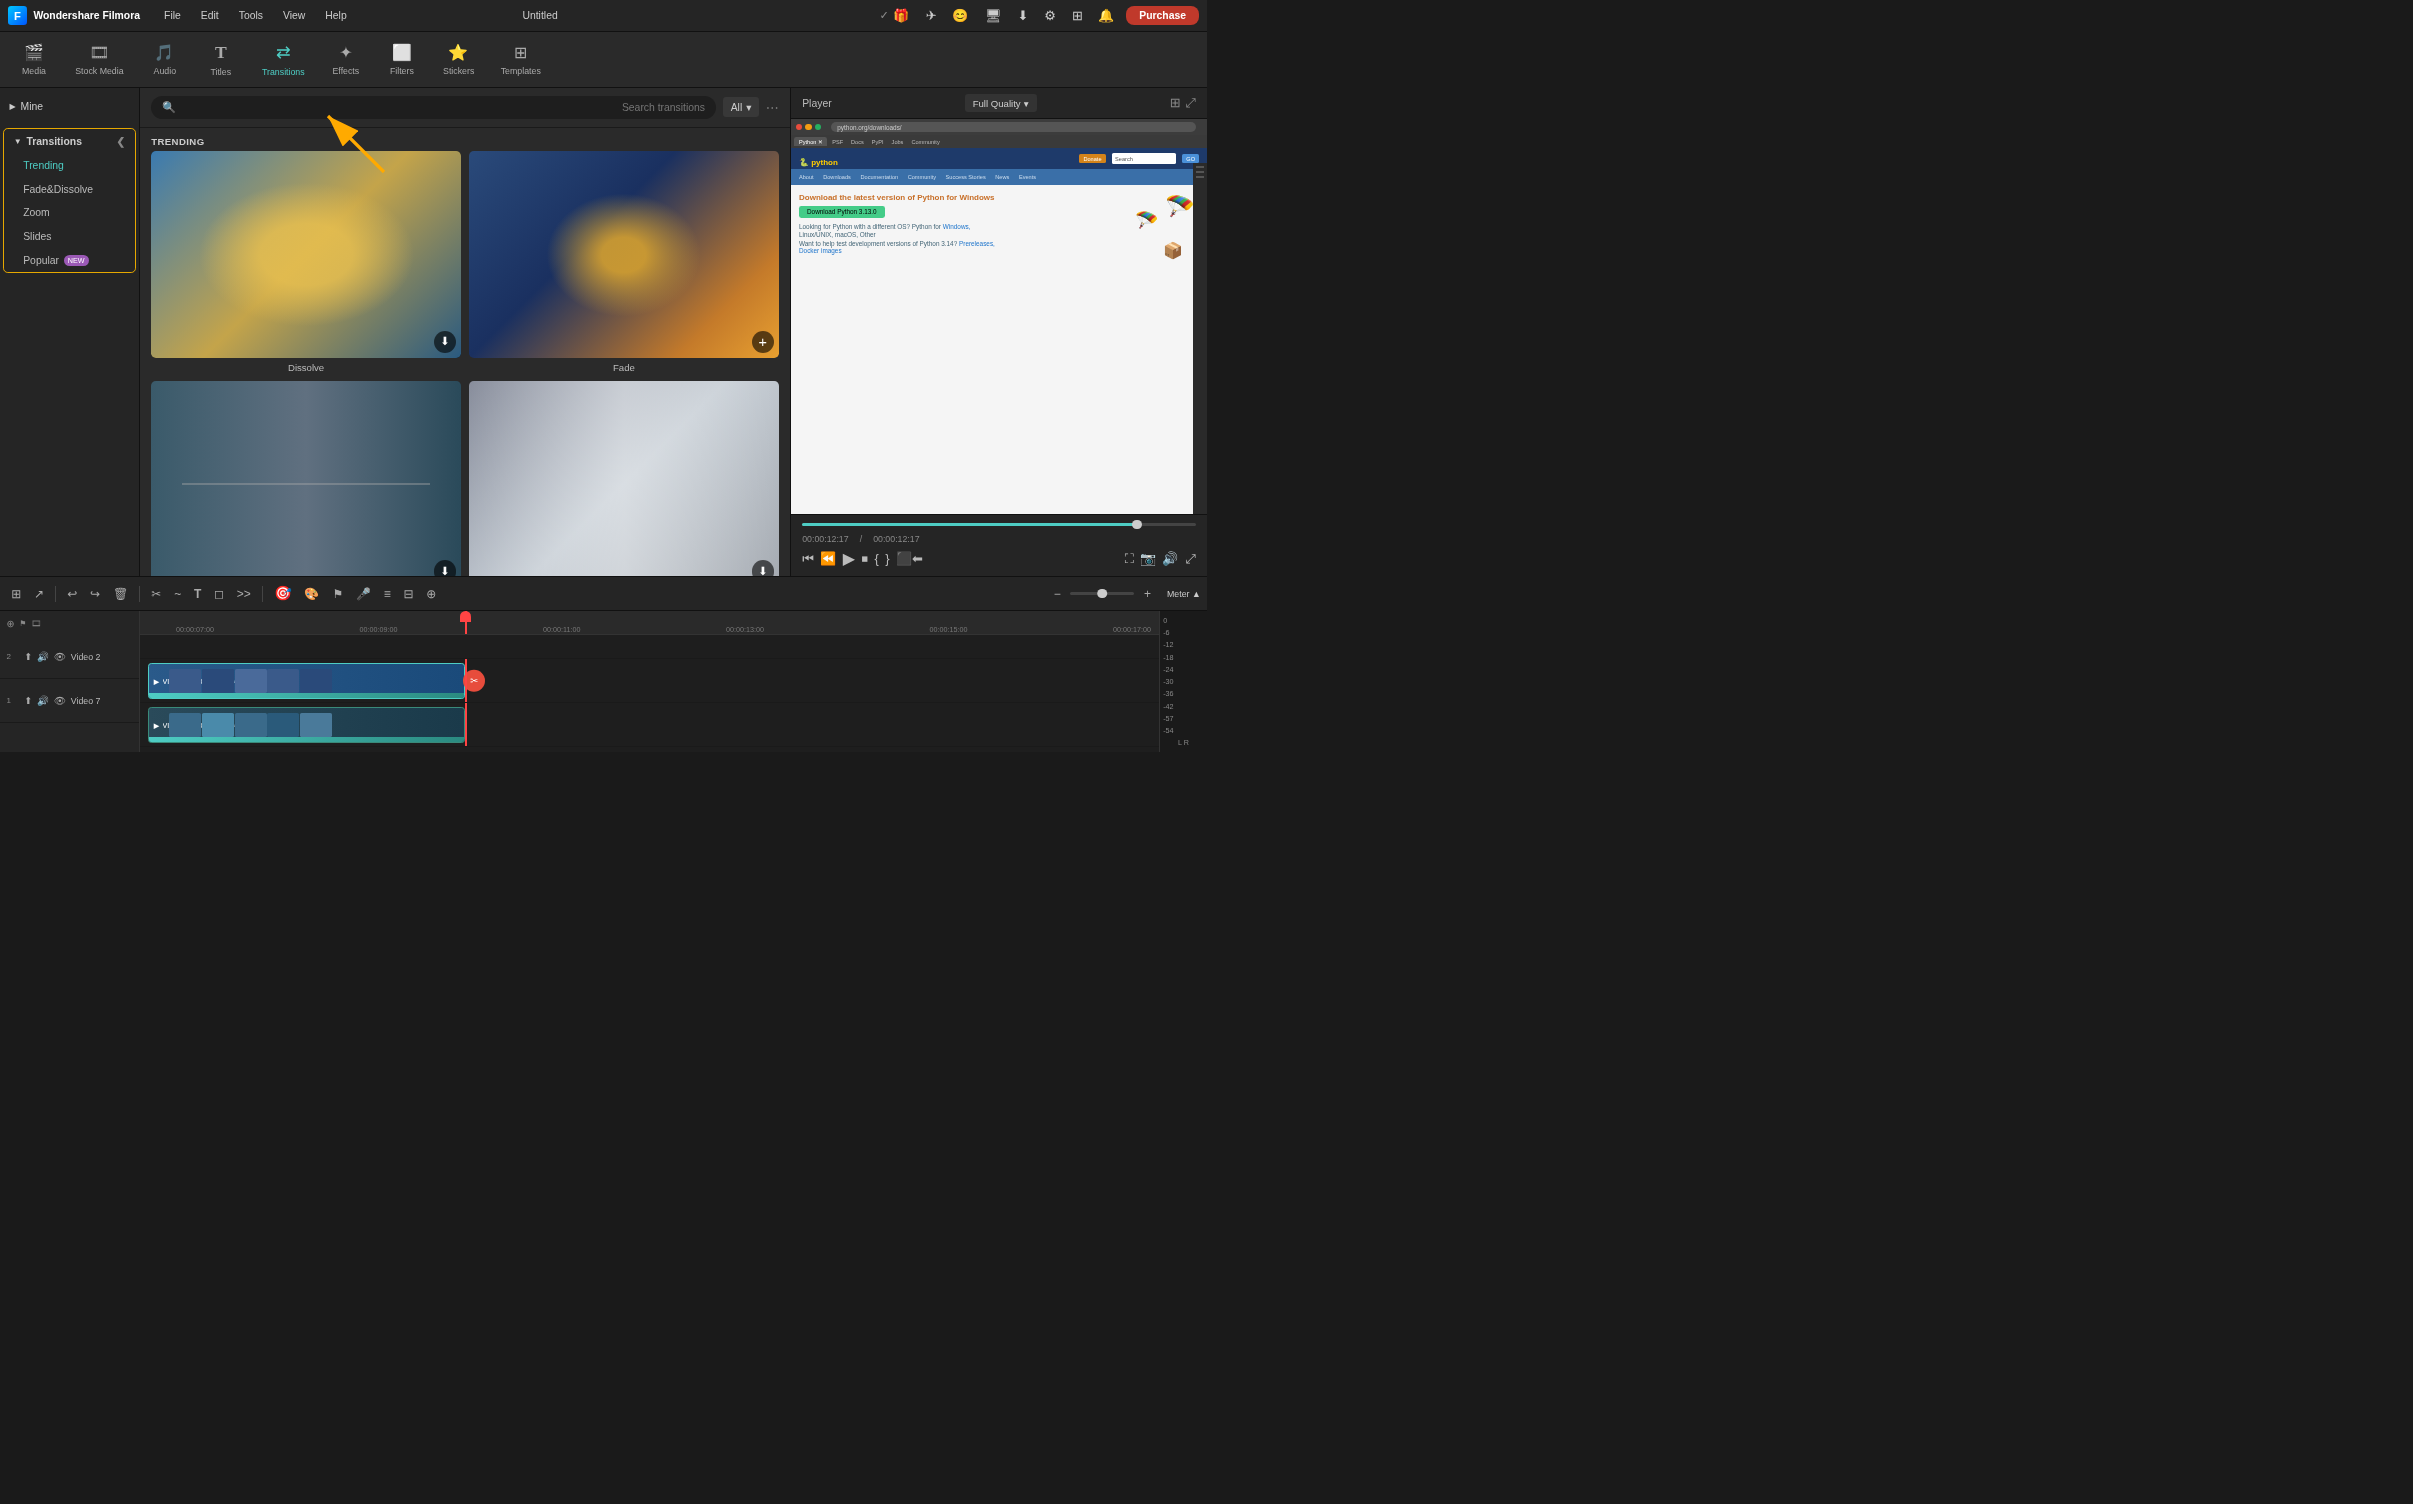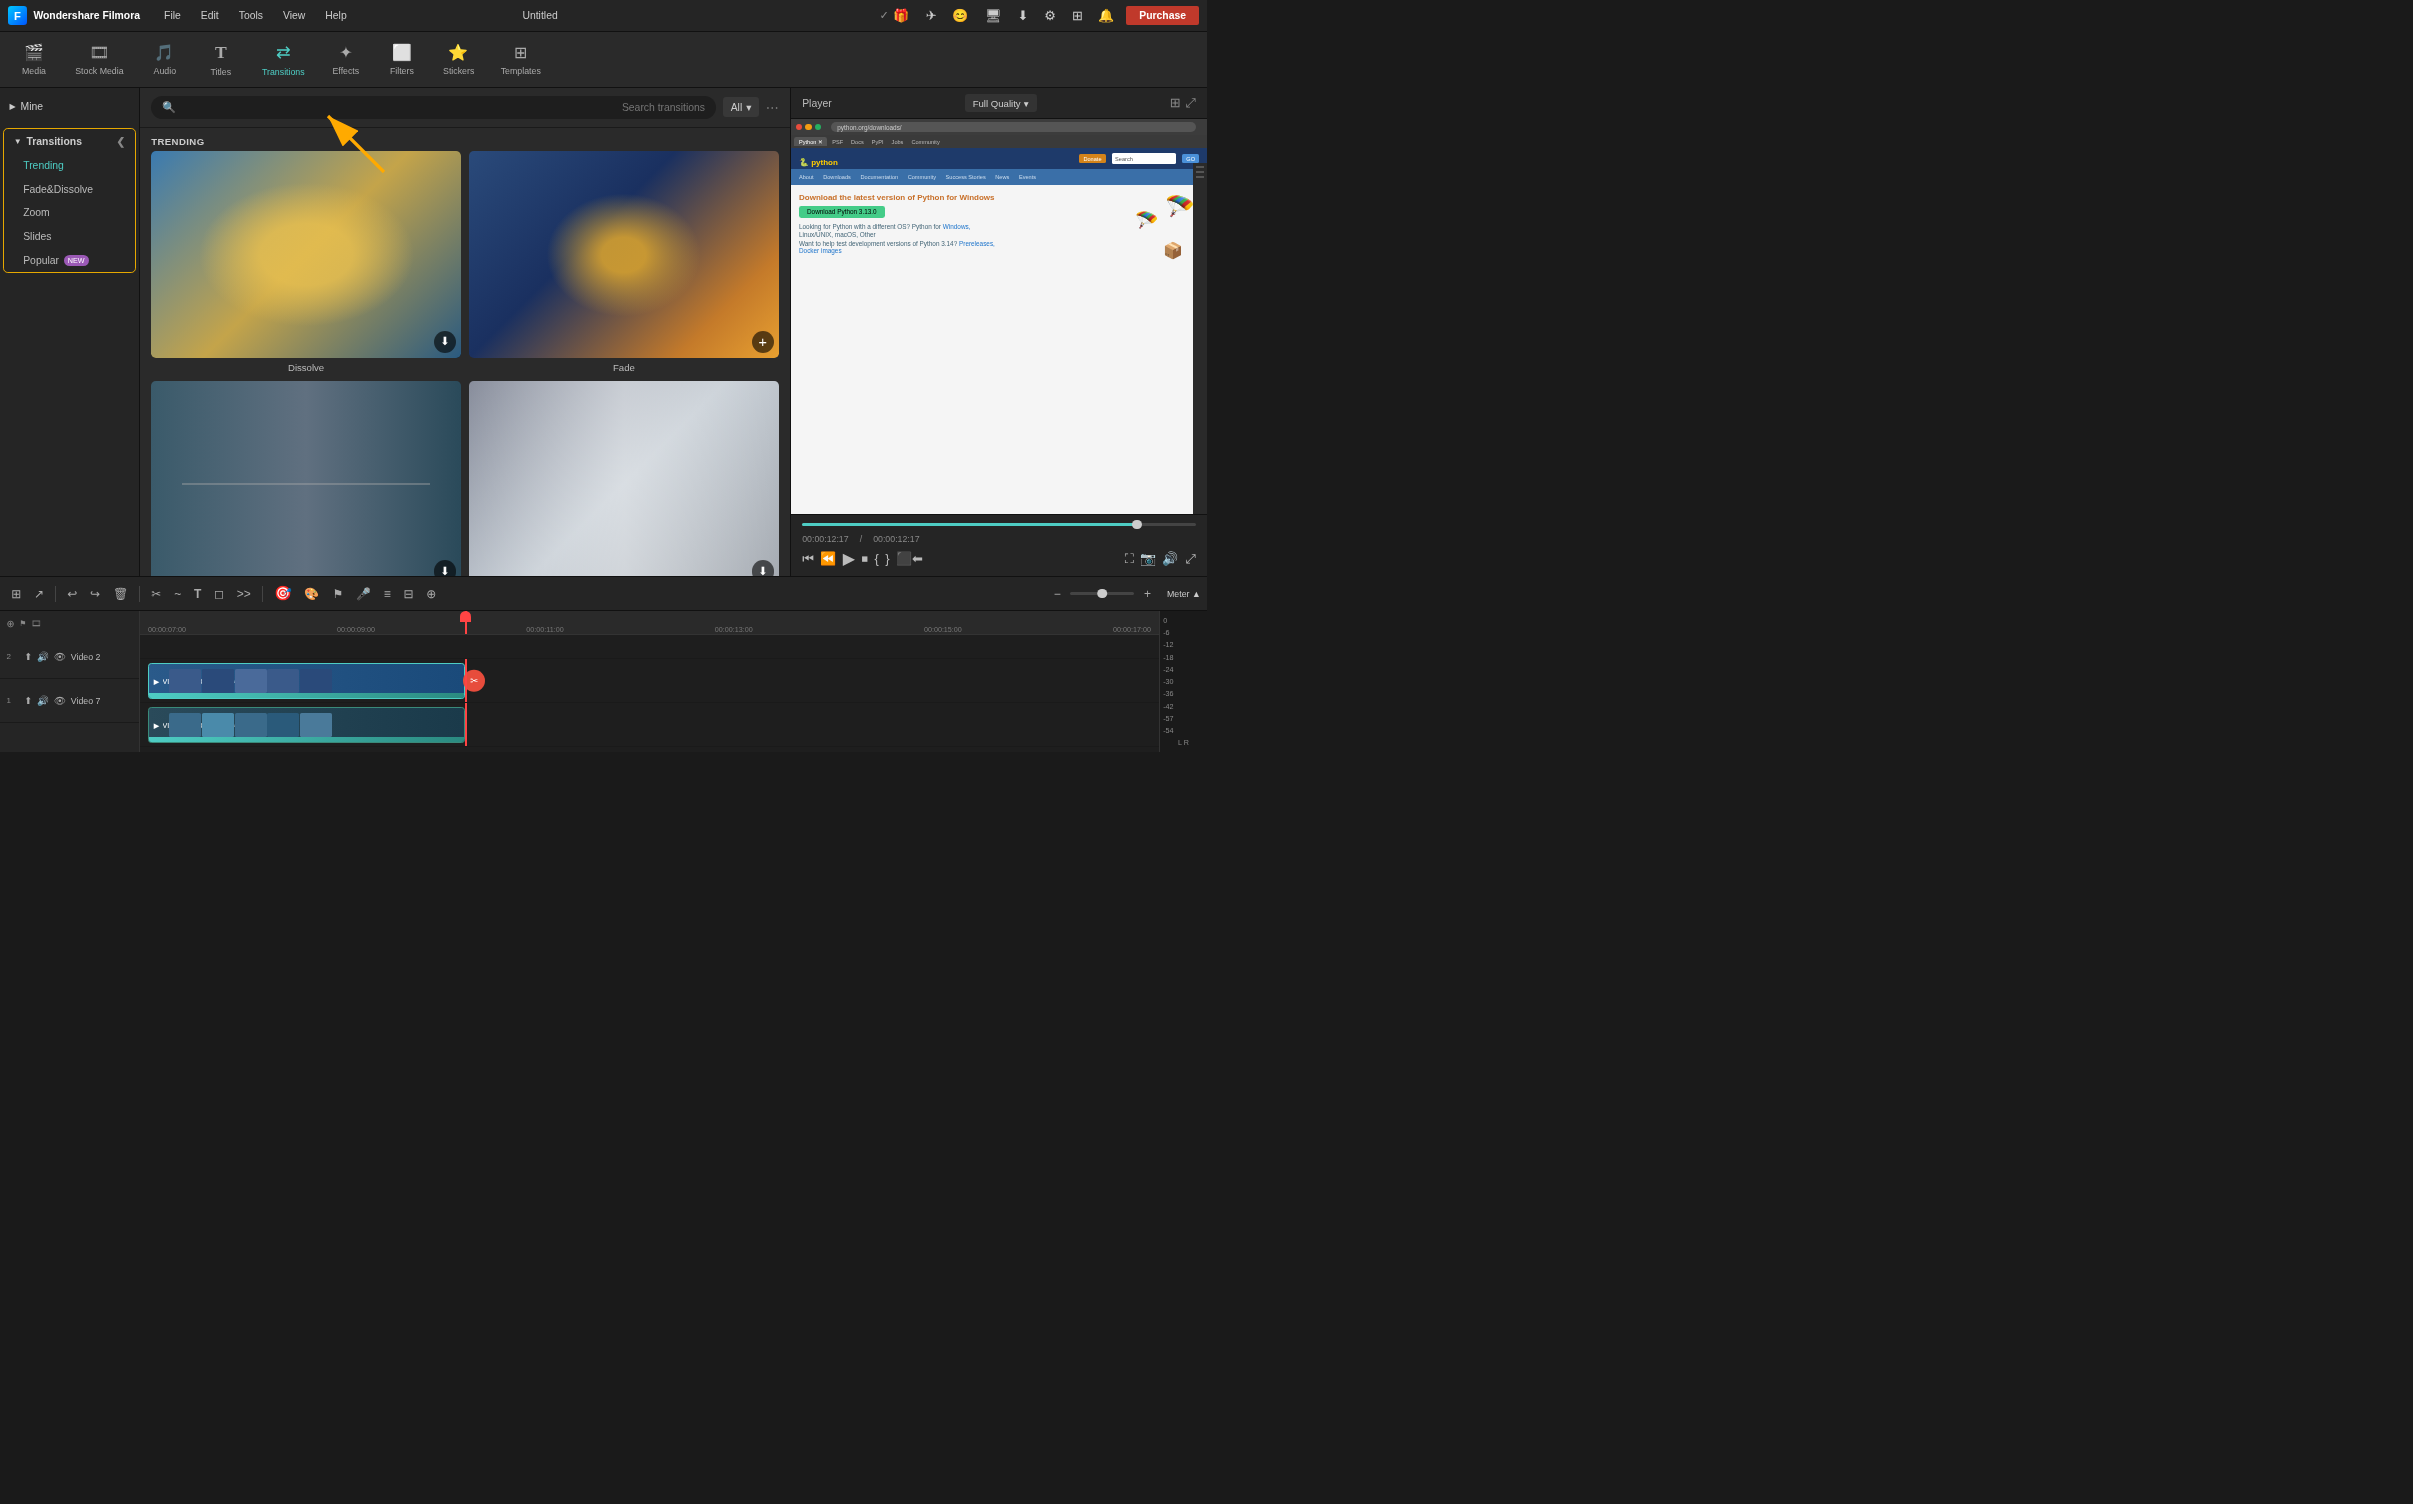--- a/index.html
+++ b/index.html
@@ -6,21 +6,21 @@
     body { background: #1a1a1a; color: #ccc; font-family: 'Segoe UI', Arial, sans-serif; font-size: 10.4px; overflow: hidden; width: 1207px; height: 752px; }
     
     
     .titlebar { display: flex; align-items: center; background: #252525; height: 32px; padding: 0 8px; border-bottom: 0.8px solid #111; }
     .app-logo { display: flex; align-items: center; gap: 6.4px; color: #fff; font-size: 10.4px; font-weight: 600; margin-right: 16px; }
     .logo-icon { width: 19px; height: 19px; background: linear-gradient(135deg, #00c8ff, #0055ff); border-radius: 3.2px; display: flex; align-items: center; justify-content: center; font-size: 11.2px; }
     .menu-bar { display: flex; align-items: center; gap: 4px; flex: 1; }
     .menu-item { color: #ccc; padding: 3.2px 8px; cursor: pointer; font-size: 10.4px; border-radius: 2.4px; }
     .titlebar-center { flex: 1; display: flex; align-items: center; justify-content: space-between; gap: 6.4px; }
     .titlebar-right { display: flex; align-items: center; gap: 6.4px; }
-    .purchase-btn { background: #c0392b; color: #fff; border: none; padding: 4px 13px; border-radius: 2px; cursor: pointer; font-size: 10.4px; font-weight: 600; }
+    .purchase-btn { background: #c0392b; color: #fff; border: none; padding: 4px 13px; border-radius: 8px; cursor: pointer; font-size: 10.4px; font-weight: 600; }
     .icon-btn { color: #ccc; cursor: pointer; font-size: 13px; padding: 3.2px 4.8px; }
 
     
     .navbar { display: flex; align-items: center; background: #2a2a2a; height: 56px; border-bottom: 0.8px solid #111; padding: 0 8px; gap: 4px; }
     .nav-item { display: flex; flex-direction: column; align-items: center; justify-content: center; gap: 3.2px; padding: 6.4px 11.2px; cursor: pointer; border-radius: 4.8px; color: #aaa; min-width: 52px; }
     .nav-item.active { color: #4ecdc4; }
     .nav-item .nav-icon { font-size: 16px; }
     .nav-item .nav-label { font-size: 8.8px; }
     
     
@@ -448,21 +448,21 @@
         <span class="track-icon">🔊</span>
         <span class="track-icon">👁</span>
         <span class="track-name">Video 7</span>
       </div>
     </div>
 
     <div class="timeline-tracks" style="position:relative;flex:1;overflow:hidden;">
 
       <div class="timeline-ruler" style="position:relative;height:24px;background:#2a2a2a;border-bottom:0.8px solid #333;display:flex;align-items:flex-end;padding:0 0 0 8px;gap:0;overflow:hidden;">
         <div style="display:flex;width:100%;justify-content:space-between;padding-right:8px;">
-          <span style="font-size:7.2px;color:#777;">00:00:07:00</span>
+          <span style="font-size:7.2px;color:#777;margin-left:28px;">00:00:07:00</span>
           <span style="font-size:7.2px;color:#777;">00:00:09:00</span>
           <span style="font-size:7.2px;color:#777;">00:00:11:00</span>
           <span style="font-size:7.2px;color:#777;">00:00:13:00</span>
           <span style="font-size:7.2px;color:#777;margin-left:20px;">00:00:15:00</span>
           <span style="font-size:7.2px;color:#777;">00:00:17:00</span>
         </div>
 
         <div style="position:absolute;left:325px;top:0;width:1.6px;height:100%;background:#ff4444;z-index:10;">
           <div style="width:11.2px;height:11.2px;background:#ff4444;border-radius:50% 50% 0 0;position:absolute;top:0;left:-4.8px;"></div>
         </div>

